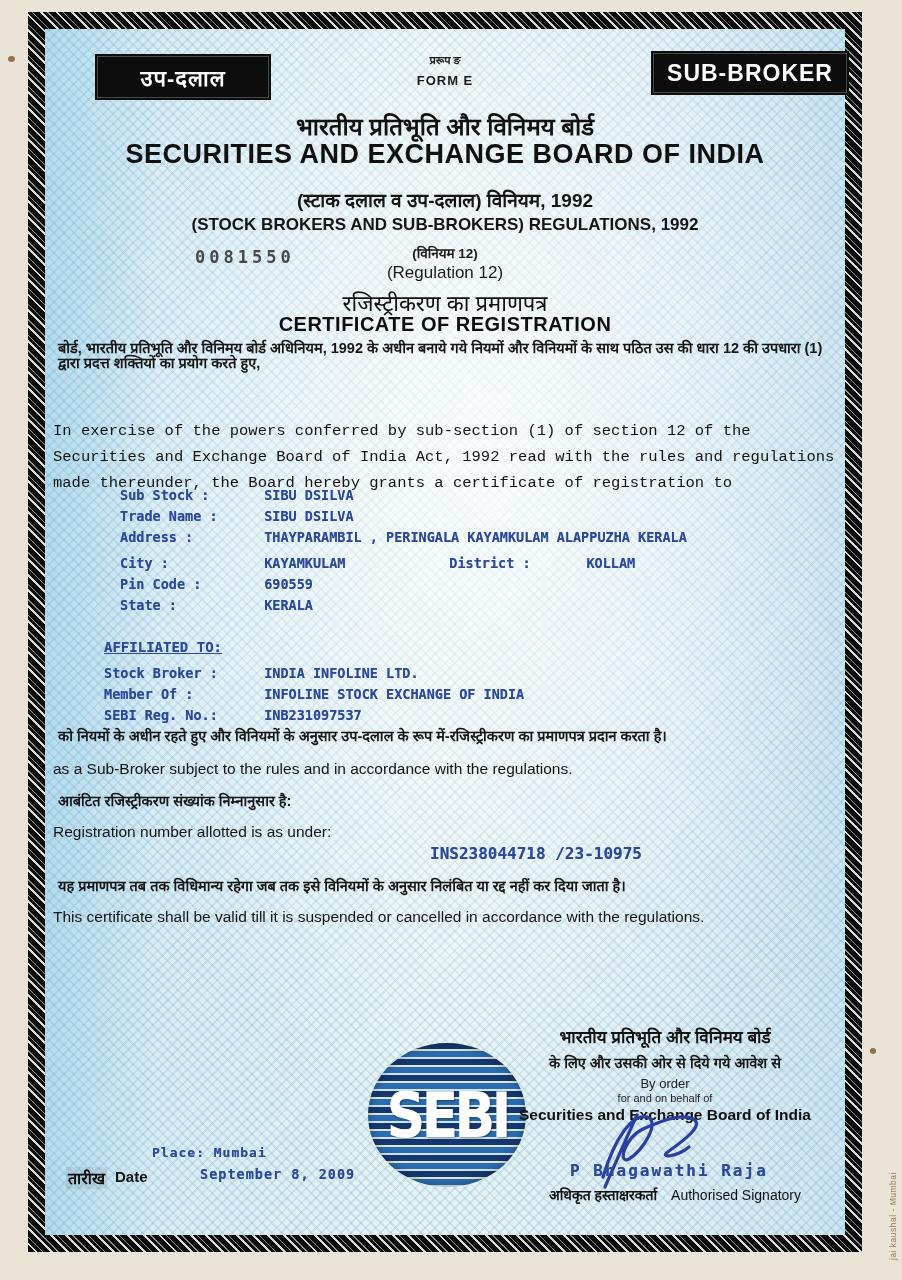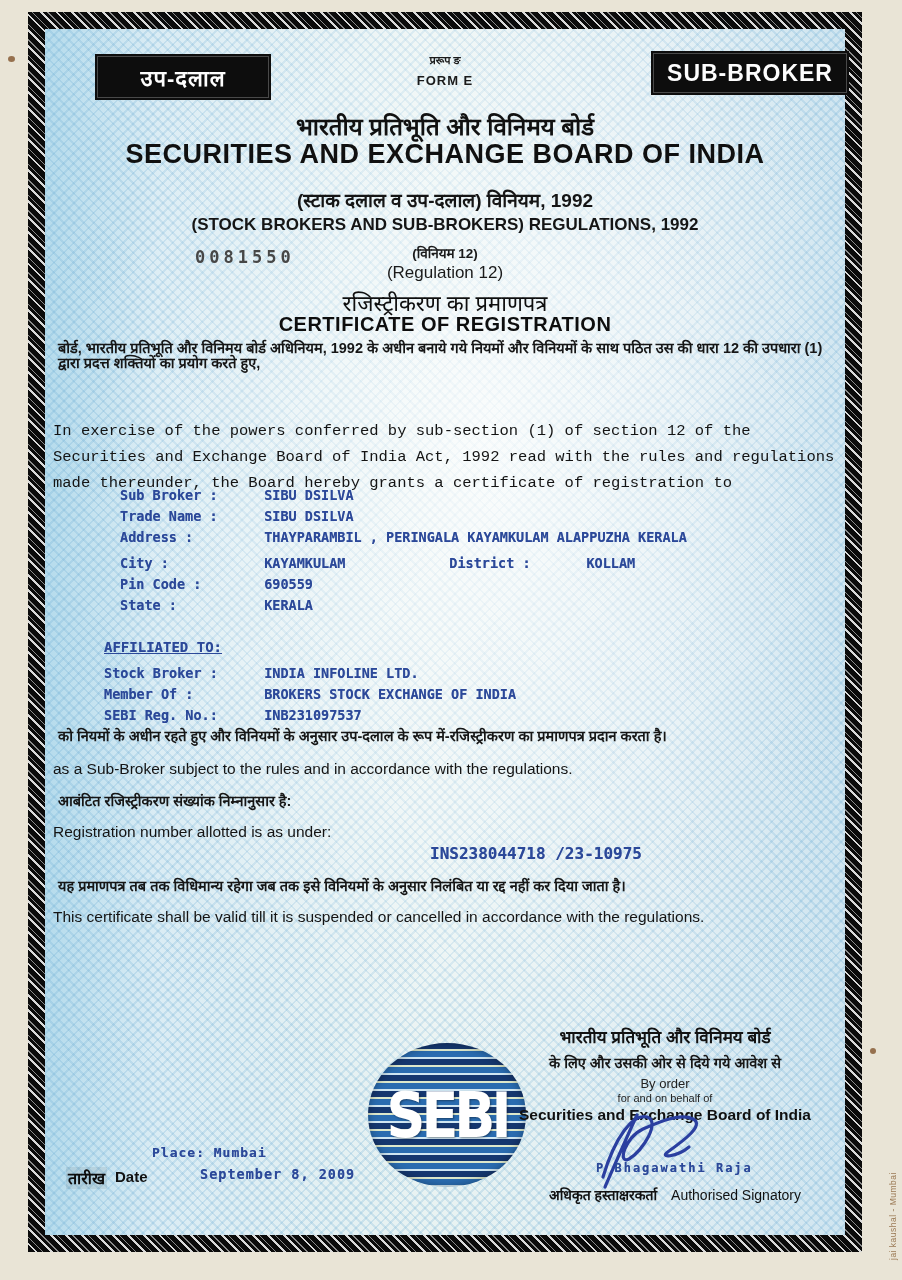--- a/index.html
+++ b/index.html
@@ -110,21 +110,21 @@
   }
 
   
   .signblock{left:440px;top:996px;width:360px;text-align:center;}
   .signblock .hi-bold{font-size:17px;font-weight:bold;color:#121212;}
   .signblock .hi-sub{font-size:14.5px;font-weight:bold;color:#161616;margin-top:4px;}
   .signblock .by-order{font-size:13px;color:#222;margin-top:4px;}
   .signblock .for-behalf{font-size:11px;color:#222;margin-top:1px;}
   .signblock .board-en{font-size:15.5px;font-weight:bold;color:#101010;margin-top:2px;}
   .sig-svg{left:540px;top:1078px;width:150px;height:85px;}
-  .sig-name{left:551px;top:1132px;font-size:12px;letter-spacing:2px;}
+  .sig-name{left:525px;top:1132px;font-size:16px;letter-spacing:2px;}
   .sig-designation{left:470px;top:1156px;width:320px;text-align:center;font-size:14px;color:#111;}
   .sig-designation .hi{font-weight:bold;margin-right:10px;}
 
   
   .place-line{left:107px;top:1116px;font-size:13px;letter-spacing:1px;}
   .date-line-hi{left:21px;top:1138px;font-size:16px;font-weight:bold;color:#0d0d0d;background:rgba(20,20,20,0.08);padding:0 2px;}
   .date-line-en{left:70px;top:1139px;font-size:15px;font-weight:bold;color:#111;}
   .date-value{left:155px;top:1137px;font-size:13.5px;letter-spacing:1px;}
 
   
@@ -169,21 +169,21 @@
     <div class="abs ctr regulation-en">(Regulation 12)</div>
 
     <div class="abs ctr cert-hi">रजिस्ट्रीकरण का प्रमाणपत्र</div>
     <div class="abs ctr cert-en">CERTIFICATE OF REGISTRATION</div>
 
     <div class="abs body-hi p-preamble-hi">बोर्ड, भारतीय प्रतिभूति और विनिमय बोर्ड अधिनियम, 1992 के अधीन बनाये गये नियमों और विनियमों के साथ पठित उस की धारा 12 की उपधारा (1) द्वारा प्रदत्त शक्तियों का प्रयोग करते हुए,</div>
     <div class="abs body-en p-preamble-en">In exercise of the powers conferred by sub-section (1) of section 12 of the Securities and Exchange Board of India Act, 1992 read with the rules and regulations made thereunder, the Board hereby grants a certificate of registration to</div>
 
     <div class="abs typed holder">
       <div class="row">
-        <span class="lab">Sub Broker :</span>
+        <span class="lab">Sub Stock :</span>
         <span class="val">SIBU  DSILVA</span>
       </div>
       <div class="row">
         <span class="lab">Trade Name :</span>
         <span class="val">SIBU DSILVA</span>
       </div>
       <div class="row row-address">
         <span class="lab">Address    :</span>
         <span class="val">THAYPARAMBIL , PERINGALA  KAYAMKULAM  ALAPPUZHA  KERALA</span>
       </div>
@@ -204,21 +204,21 @@
     </div>
 
     <div class="abs typed affil-head">AFFILIATED TO:</div>
     <div class="abs typed affil">
       <div class="row">
         <span class="lab">Stock Broker :</span>
         <span class="val">INDIA INFOLINE LTD.</span>
       </div>
       <div class="row">
         <span class="lab">Member Of    :</span>
-        <span class="val">BROKERS STOCK EXCHANGE OF INDIA</span>
+        <span class="val">INFOLINE STOCK EXCHANGE OF INDIA</span>
       </div>
       <div class="row">
         <span class="lab">SEBI Reg. No.:</span>
         <span class="val">INB231097537</span>
       </div>
     </div>
 
     <div class="abs body-en p-grant-en">as a Sub-Broker subject to the rules and in accordance with the regulations.</div>
     <div class="abs body-hi p-grant-hi">को नियमों के अधीन रहते हुए और विनियमों के अनुसार उप-दलाल के रूप में-रजिस्ट्रीकरण का प्रमाणपत्र प्रदान करता है।</div>
 

